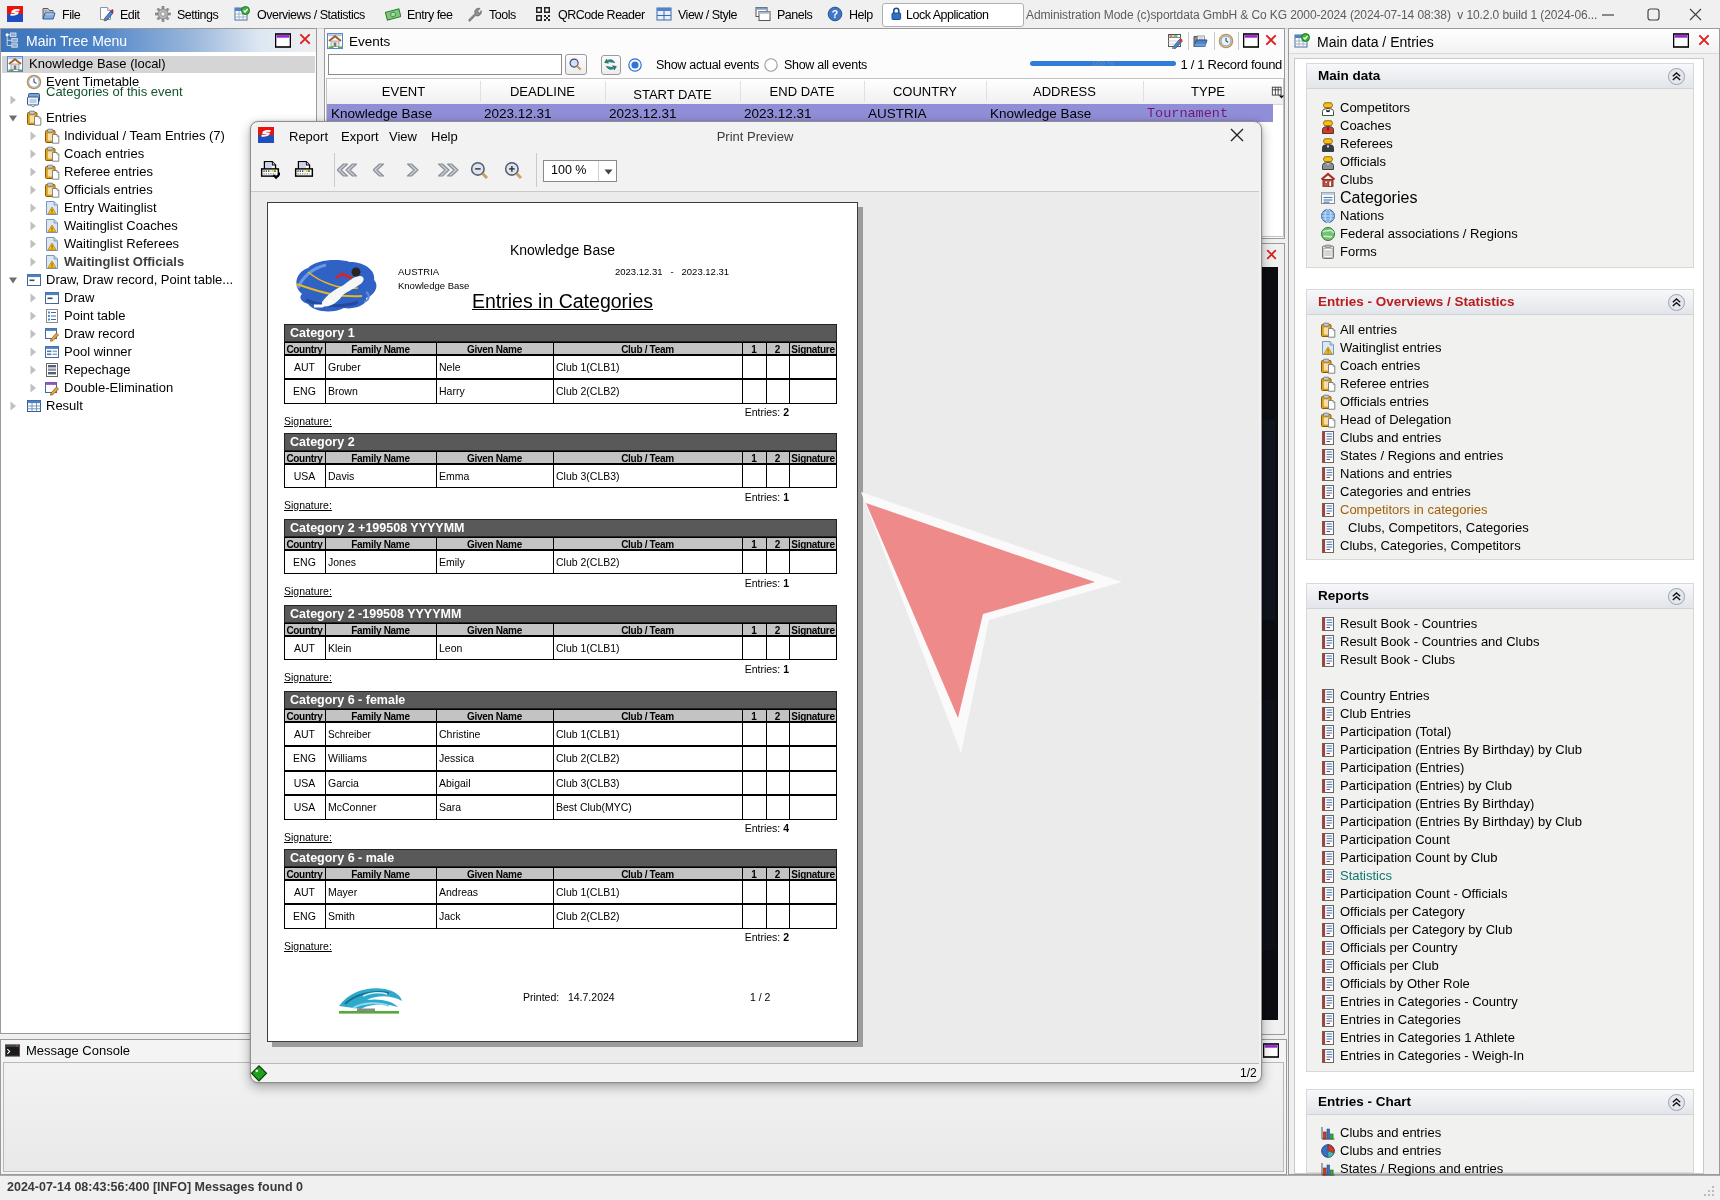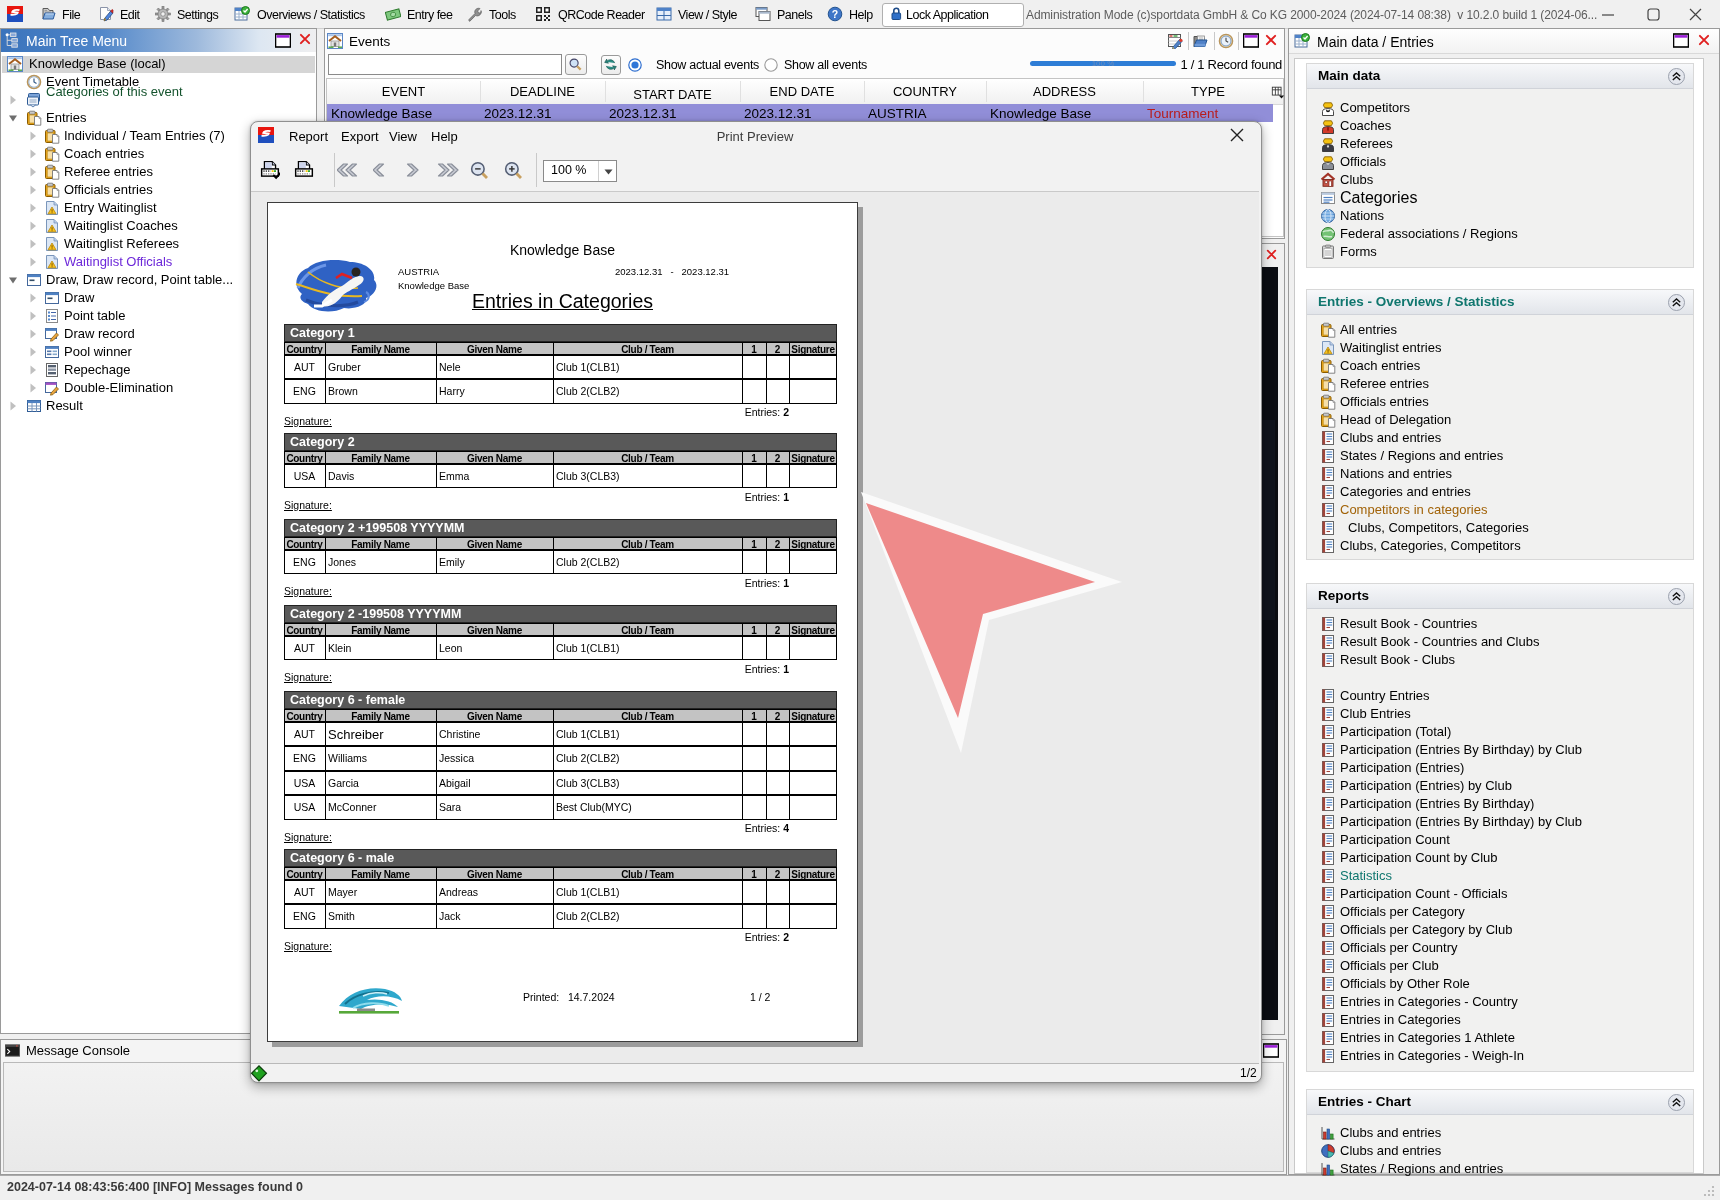--- a/index.html
+++ b/index.html
@@ -242,21 +242,21 @@
 <svg style="position:absolute;left:28px;top:257px" width="10" height="10" viewBox="0 0 10 10" xmlns="http://www.w3.org/2000/svg">
     <path d="M2.5 0.5 L8 5 L2.5 9.5 Z" fill="#c0c0c0"></path>
   </svg>
 <svg style="position:absolute;left:44px;top:254px" width="16" height="16" viewBox="0 0 16 16" xmlns="http://www.w3.org/2000/svg">
     <path d="M2.5 1.5 L10 1.5 L13.5 5 L13.5 14.5 L2.5 14.5 Z" fill="#dce7f5" stroke="#7a96bb"></path>
     <path d="M10 1.5 L10 5 L13.5 5" fill="#b9cce6" stroke="#7a96bb" stroke-width="0.8"></path>
     <path d="M8 7 L12 13.8 L4 13.8 Z" fill="#f9c21a" stroke="#b8860b" stroke-width="0.8"></path>
     <rect x="7.6" y="9.2" width="0.9" height="2.6" fill="#6e4a00"></rect>
     <rect x="7.6" y="12.3" width="0.9" height="0.9" fill="#6e4a00"></rect>
   </svg>
-<div style="position:absolute;left:64px;top:254px;font-size:13px;line-height:16px;color:#6d28d9;white-space:nowrap;">Waitinglist Officials</div>
+<div style="position:absolute;left:64px;top:254px;font-size:13px;line-height:16px;color:#404040;white-space:nowrap;font-weight:bold;">Waitinglist Officials</div>
 <svg style="position:absolute;left:8px;top:275px" width="10" height="10" viewBox="0 0 10 10" xmlns="http://www.w3.org/2000/svg">
     <path d="M1 2.5 L9 2.5 L5 8.5 Z" fill="#6e6e6e"></path>
   </svg>
 <svg style="position:absolute;left:26px;top:272px" width="16" height="16" viewBox="0 0 16 16" xmlns="http://www.w3.org/2000/svg">
     <rect x="1.5" y="2.5" width="13" height="11" fill="#fff" stroke="#44689c"></rect>
     <rect x="1.5" y="2.5" width="13" height="2.6" fill="#4f81c2"></rect>
     <rect x="3.5" y="7.5" width="5" height="1.6" fill="#334d66"></rect>
   </svg>
 <div style="position:absolute;left:46px;top:272px;font-size:13px;line-height:16px;color:#000;white-space:nowrap;">Draw, Draw record, Point table...</div>
 <svg style="position:absolute;left:28px;top:293px" width="10" height="10" viewBox="0 0 10 10" xmlns="http://www.w3.org/2000/svg">
@@ -423,21 +423,21 @@
     <line x1="8.2" y1="2.5" x2="8.2" y2="11.5" stroke="#333"></line>
     <path d="M9 12 L15 12 L12 15.5 Z" fill="#111"></path>
   </svg>
 <div style="position:absolute;left:327px;top:104px;width:946px;height:18px;background:#918ed8;"></div>
 <div style="position:absolute;left:331px;top:106px;font-size:13.5px;line-height:16.5px;color:#000;white-space:nowrap;">Knowledge Base</div>
 <div style="position:absolute;left:484px;top:106px;font-size:13.5px;line-height:16.5px;color:#000;white-space:nowrap;">2023.12.31</div>
 <div style="position:absolute;left:609px;top:106px;font-size:13.5px;line-height:16.5px;color:#000;white-space:nowrap;">2023.12.31</div>
 <div style="position:absolute;left:744px;top:106px;font-size:13.5px;line-height:16.5px;color:#000;white-space:nowrap;">2023.12.31</div>
 <div style="position:absolute;left:868px;top:106px;font-size:13.5px;line-height:16.5px;color:#000;white-space:nowrap;">AUSTRIA</div>
 <div style="position:absolute;left:990px;top:106px;font-size:13.5px;line-height:16.5px;color:#000;white-space:nowrap;">Knowledge Base</div>
-<div style="position:absolute;left:1147px;top:106px;font-size:13.5px;line-height:16.5px;color:#b91c1c;white-space:nowrap;">Tournament</div>
+<div style="position:absolute;left:1147px;top:106px;font-size:13.5px;line-height:16.5px;color:#701a75;white-space:nowrap;font-family:Liberation Mono, monospace;">Tournament</div>
 <div style="position:absolute;left:324px;top:243px;width:961px;height:792px;background:#f0f0f0;border:1px solid #9a9a9a;box-sizing:border-box;"></div>
 <svg style="position:absolute;left:1266px;top:249px" width="11" height="11" viewBox="0 0 16 16" xmlns="http://www.w3.org/2000/svg">
     <path d="M2.5 2.5 L13.5 13.5 M13.5 2.5 L2.5 13.5" stroke="#e02020" stroke-width="2.6" stroke-linecap="round"></path>
   </svg>
 <div style="position:absolute;left:1259px;top:267px;width:19px;height:753px;background:#0b0d12;"></div>
 <div style="position:absolute;left:1262px;top:420px;width:13px;height:200px;background:#10141d;"></div>
 <div style="position:absolute;left:1262px;top:700px;width:13px;height:250px;background:#0e1118;"></div>
 <div style="position:absolute;left:0px;top:1039px;width:1287px;height:136px;background:#f4f4f4;border:1px solid #9a9a9a;box-sizing:border-box;"></div>
 <svg style="position:absolute;left:5px;top:1043px" width="15" height="15" viewBox="0 0 16 16" xmlns="http://www.w3.org/2000/svg">
     <rect x="0.5" y="2" width="15" height="12" fill="#1a1a1a" stroke="#555"></rect>
@@ -548,21 +548,21 @@
     <rect x="2.5" y="2" width="11" height="12.5" rx="1" fill="#d9d9d9" stroke="#777"></rect>
     <rect x="5.5" y="1" width="5" height="2.6" rx="0.8" fill="#b9b9b9" stroke="#777" stroke-width="0.7"></rect>
     <rect x="4" y="4.5" width="8" height="9" fill="#fff" stroke="#999" stroke-width="0.6"></rect>
     <line x1="5" y1="7" x2="11" y2="7" stroke="#aaa"></line>
     <line x1="5" y1="9" x2="11" y2="9" stroke="#aaa"></line>
     <line x1="5" y1="11" x2="11" y2="11" stroke="#aaa"></line>
   </svg>
 <div style="position:absolute;left:1340px;top:244px;font-size:13px;line-height:16px;color:#000;white-space:nowrap;">Forms</div>
 <div style="position:absolute;left:1306px;top:289px;width:388px;height:271px;background:#f1f1f0;border:1px solid #d8d8d8;box-sizing:border-box;"></div>
 <div style="position:absolute;left:1307px;top:290px;width:386px;height:24px;background:linear-gradient(#f7f8fa,#e2e5ea);border-bottom:1px solid #d0d3d9;"></div>
-<div style="position:absolute;left:1318px;top:294px;font-size:13.5px;line-height:16.5px;color:#0f766e;white-space:nowrap;font-weight:bold;">Entries - Overviews / Statistics</div>
+<div style="position:absolute;left:1318px;top:294px;font-size:13.5px;line-height:16.5px;color:#b91c1c;white-space:nowrap;font-weight:bold;">Entries - Overviews / Statistics</div>
 <svg style="position:absolute;left:1668px;top:294px" width="17" height="17" viewBox="0 0 17 17" xmlns="http://www.w3.org/2000/svg">
     <circle cx="8.5" cy="8.5" r="8" fill="#e4e7ee" stroke="#9aa0ad"></circle>
     <path d="M4.8 8.2 L8.5 5 L12.2 8.2 M4.8 12 L8.5 8.8 L12.2 12" stroke="#111" stroke-width="1.4" fill="none"></path>
   </svg>
 <svg style="position:absolute;left:1320px;top:322px" width="16" height="16" viewBox="0 0 16 16" xmlns="http://www.w3.org/2000/svg">
     <rect x="1.5" y="2.5" width="9.5" height="12" rx="1" fill="#e8a41c" stroke="#8a5c00"></rect>
     <rect x="3.4" y="1.2" width="5.6" height="3" rx="0.8" fill="#c9c9c9" stroke="#6e6e6e" stroke-width="0.8"></rect>
     <rect x="3.2" y="5" width="6" height="8" fill="#f7dfa8" stroke="#b8860b" stroke-width="0.6"></rect>
     <path d="M8.5 6.5 L13 6.5 L14.8 8.3 L14.8 15.2 L8.5 15.2 Z" fill="#fff" stroke="#777" stroke-width="0.9"></path>
     <path d="M13 6.5 L13 8.3 L14.8 8.3" fill="#ddd" stroke="#777" stroke-width="0.7"></path>
@@ -1160,21 +1160,21 @@
     <div style="position:absolute;left:286px;top:507.5px;width:189px;font-size:10px;line-height:13px;color:#000;white-space:nowrap;font-weight:bold;text-align:center;letter-spacing:-0.3px;">Club / Team</div>
     <div style="position:absolute;left:286px;top:506.5px;width:1px;height:13px;background:#000;"></div>
     <div style="position:absolute;left:475px;top:507.5px;width:24px;font-size:10px;line-height:13px;color:#000;white-space:nowrap;font-weight:bold;text-align:center;letter-spacing:-0.3px;">1</div>
     <div style="position:absolute;left:475px;top:506.5px;width:1px;height:13px;background:#000;"></div>
     <div style="position:absolute;left:499px;top:507.5px;width:23px;font-size:10px;line-height:13px;color:#000;white-space:nowrap;font-weight:bold;text-align:center;letter-spacing:-0.3px;">2</div>
     <div style="position:absolute;left:499px;top:506.5px;width:1px;height:13px;background:#000;"></div>
     <div style="position:absolute;left:522px;top:507.5px;width:48px;font-size:10px;line-height:13px;color:#000;white-space:nowrap;font-weight:bold;text-align:center;letter-spacing:-0.3px;">Signature</div>
     <div style="position:absolute;left:522px;top:506.5px;width:1px;height:13px;background:#000;"></div>
     <div style="position:absolute;left:17px;top:519.5px;width:553px;height:24.5px;background:#fff;border:1px solid #000;box-sizing:border-box;"></div>
     <div style="position:absolute;left:17px;top:525.5px;width:41px;font-size:10.5px;line-height:13.5px;color:#000;white-space:nowrap;text-align:center;">AUT</div>
-    <div style="position:absolute;left:61px;top:525.5px;font-size:13px;line-height:13.5px;color:#000;white-space:nowrap;">Schreiber</div>
+    <div style="position:absolute;left:61px;top:525.5px;font-size:10px;line-height:13.5px;color:#000;white-space:nowrap;">Schreiber</div>
     <div style="position:absolute;left:172px;top:525.5px;font-size:10.5px;line-height:13.5px;color:#000;white-space:nowrap;">Christine</div>
     <div style="position:absolute;left:289px;top:525.5px;font-size:10.5px;line-height:13.5px;color:#000;white-space:nowrap;">Club 1(CLB1)</div>
     <div style="position:absolute;left:58px;top:519.5px;width:1px;height:24.5px;background:#000;"></div>
     <div style="position:absolute;left:169px;top:519.5px;width:1px;height:24.5px;background:#000;"></div>
     <div style="position:absolute;left:286px;top:519.5px;width:1px;height:24.5px;background:#000;"></div>
     <div style="position:absolute;left:475px;top:519.5px;width:1px;height:24.5px;background:#000;"></div>
     <div style="position:absolute;left:499px;top:519.5px;width:1px;height:24.5px;background:#000;"></div>
     <div style="position:absolute;left:522px;top:519.5px;width:1px;height:24.5px;background:#000;"></div>
     <div style="position:absolute;left:17px;top:544.0px;width:553px;height:24.5px;background:#fff;border:1px solid #000;box-sizing:border-box;"></div>
     <div style="position:absolute;left:17px;top:550.0px;width:41px;font-size:10.5px;line-height:13.5px;color:#000;white-space:nowrap;text-align:center;">ENG</div>

